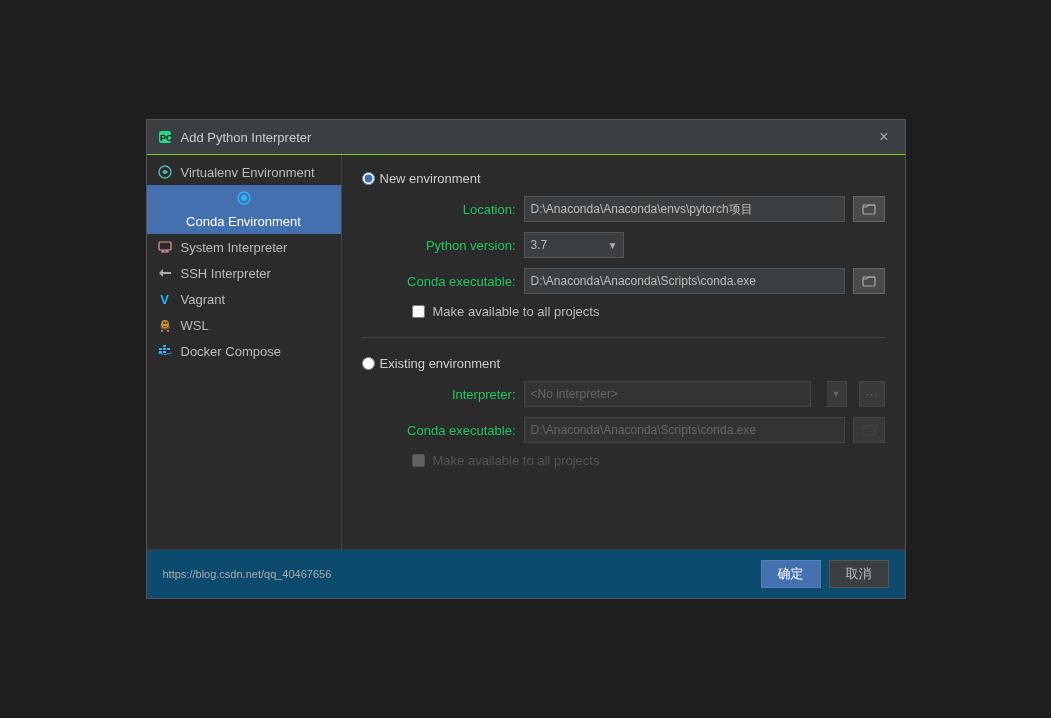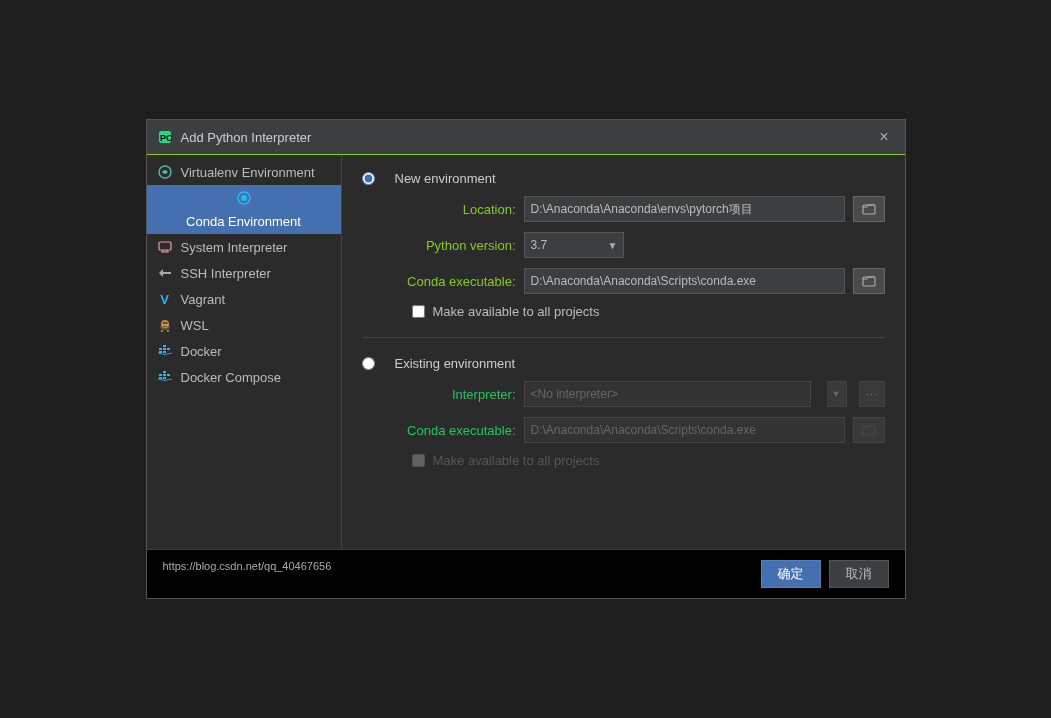--- a/index.html
+++ b/index.html
@@ -101,38 +101,38 @@
 
     .section {
       display: flex;
       flex-direction: column;
       gap: 10px;
     }
 
     .radio-row {
       display: flex;
       align-items: center;
-      gap: 20px;
+      gap: 5px;
       font-size: 13px;
       color: #ccc;
     }
     .radio-row input[type="radio"] {
       accent-color: #4470b0;
       cursor: pointer;
     }
 
     .field-row {
       display: flex;
       align-items: center;
       gap: 8px;
       padding-left: 24px;
     }
     .field-label {
       width: 130px;
-      color: #84cc16;
+      color: #22c55e;
       font-size: 13px;
       flex-shrink: 0;
       text-align: right;
     }
     .field-label.dimmed { color: #22c55e; }
 
     .field-input {
       flex: 1;
       background: #3c3f41;
       border: 1px solid #555;
@@ -247,25 +247,25 @@
       justify-content: center;
       margin-left: 4px;
       cursor: default;
       font-size: 12px;
     }
 
     
     .dialog-footer {
       display: flex;
       justify-content: flex-end;
-      align-items: flex-start;
+      align-items: center;
       padding: 10px 16px;
       gap: 8px;
       border-top: 1px solid #3a3a3a;
-      background: #000000;
+      background: #0c4a6e;
     }
     .footer-link {
       color: #aaa;
       font-size: 11px;
       margin-right: auto;
     }
     .btn-ok {
       background: #4470b0;
       border: 1px solid #5580c0;
       color: #fff;
@@ -349,34 +349,20 @@
             <circle cx="8" cy="7" r="4" fill="#ffb74d" opacity="0.7"></circle>
             <circle cx="7" cy="6" r="1" fill="#333"></circle>
             <circle cx="9.5" cy="6" r="1" fill="#333"></circle>
             <path d="M6 9 Q8 10.5 10 9" stroke="#333" stroke-width="0.8" fill="none"></path>
             <path d="M5 13 L5 15 M11 13 L11 15" stroke="#ffb74d" stroke-width="1.2"></path>
           </svg>
         </span>
         <span>WSL</span>
       </div>
       <div class="sidebar-item">
-        <span class="sidebar-icon icon-docker">
-          <svg width="16" height="16" viewBox="0 0 16 16">
-            <rect x="2" y="5" width="3" height="2" fill="#29b6f6"></rect>
-            <rect x="6" y="5" width="3" height="2" fill="#29b6f6"></rect>
-            <rect x="10" y="5" width="3" height="2" fill="#29b6f6"></rect>
-            <rect x="2" y="8" width="3" height="2" fill="#29b6f6"></rect>
-            <rect x="6" y="8" width="3" height="2" fill="#29b6f6"></rect>
-            <rect x="6" y="2" width="3" height="2" fill="#29b6f6"></rect>
-            <path d="M1 10 Q8 13 15 10" stroke="#29b6f6" stroke-width="0.8" fill="none"></path>
-          </svg>
-        </span>
-        <span>Docker</span>
-      </div>
-      <div class="sidebar-item">
         <span class="sidebar-icon icon-docker-compose">
           <svg width="16" height="16" viewBox="0 0 16 16">
             <rect x="2" y="5" width="3" height="2" fill="#29b6f6"></rect>
             <rect x="6" y="5" width="3" height="2" fill="#29b6f6"></rect>
             <rect x="10" y="5" width="3" height="2" fill="#29b6f6"></rect>
             <rect x="2" y="8" width="3" height="2" fill="#29b6f6"></rect>
             <rect x="6" y="8" width="3" height="2" fill="#29b6f6"></rect>
             <rect x="6" y="2" width="3" height="2" fill="#29b6f6"></rect>
             <path d="M1 10 Q8 13 15 10" stroke="#29b6f6" stroke-width="0.8" fill="none"></path>
           </svg>

